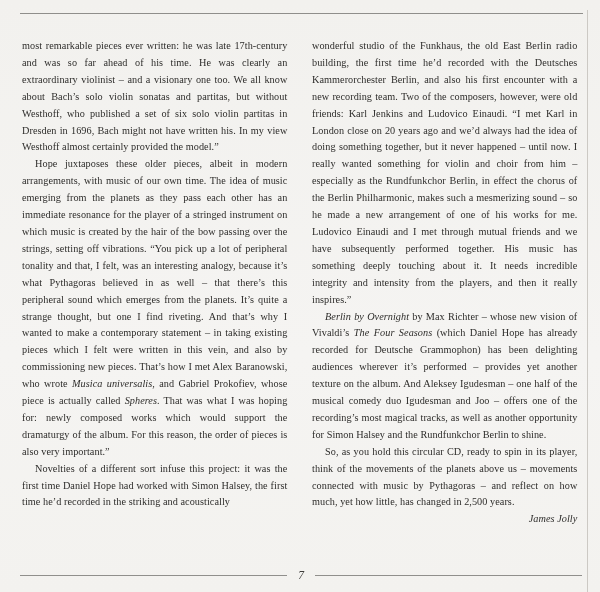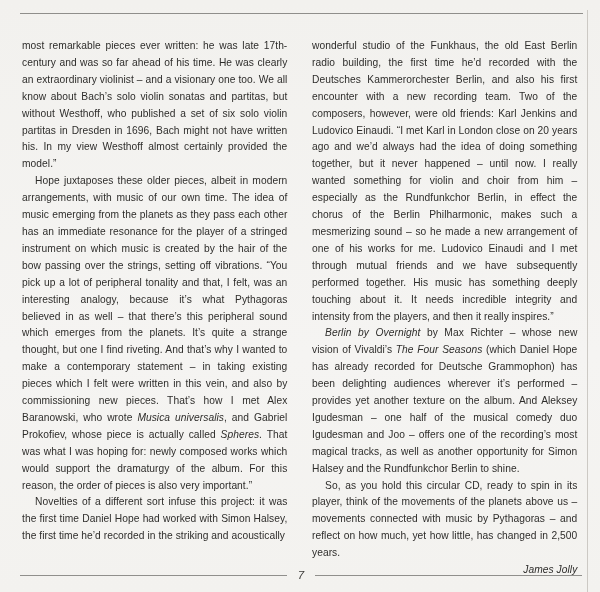--- a/index.html
+++ b/index.html
@@ -7,20 +7,21 @@
     width: 600px; height: 592px;
     font-family: "Liberation Sans", sans-serif;
     background: #ffffff;
   }
   .page {
     position: relative;
     width: 600px; height: 592px;
     background: linear-gradient(180deg, #f2f1ee 0%, #f5f4f2 60%, #f3f2ef 100%);
     overflow: hidden;
     color: #2e2d2b;
+    font-family: Liberation Serif, serif;
   }
   .top-rule {
     position: absolute;
     left: 20px; top: 13px;
     width: 563px; height: 1px;
     background: #8f8e8b;
   }
   .edge-line {
     position: absolute;
     left: 587px; top: 10px; bottom: 0;

